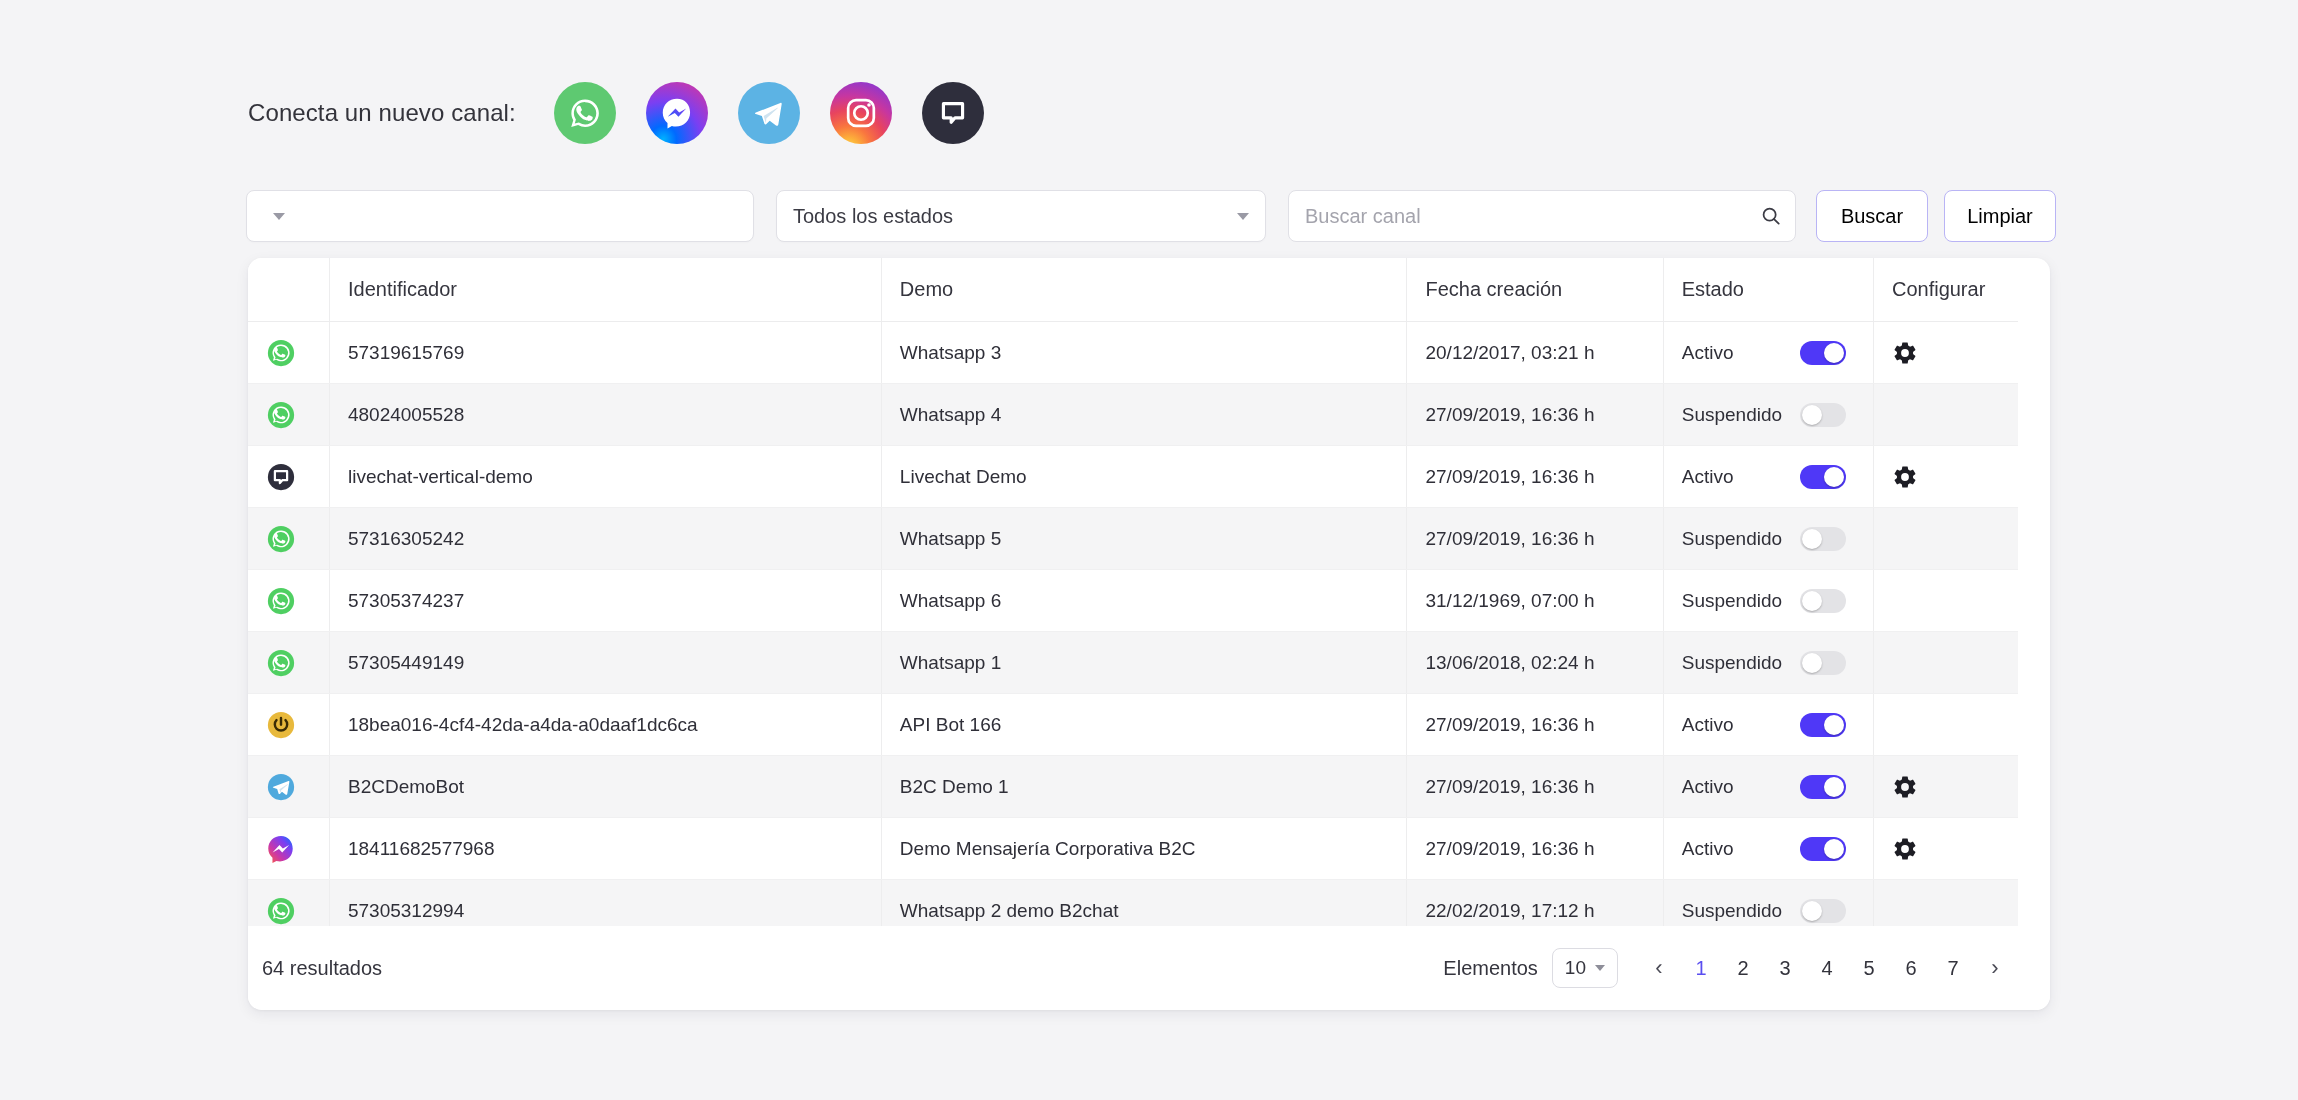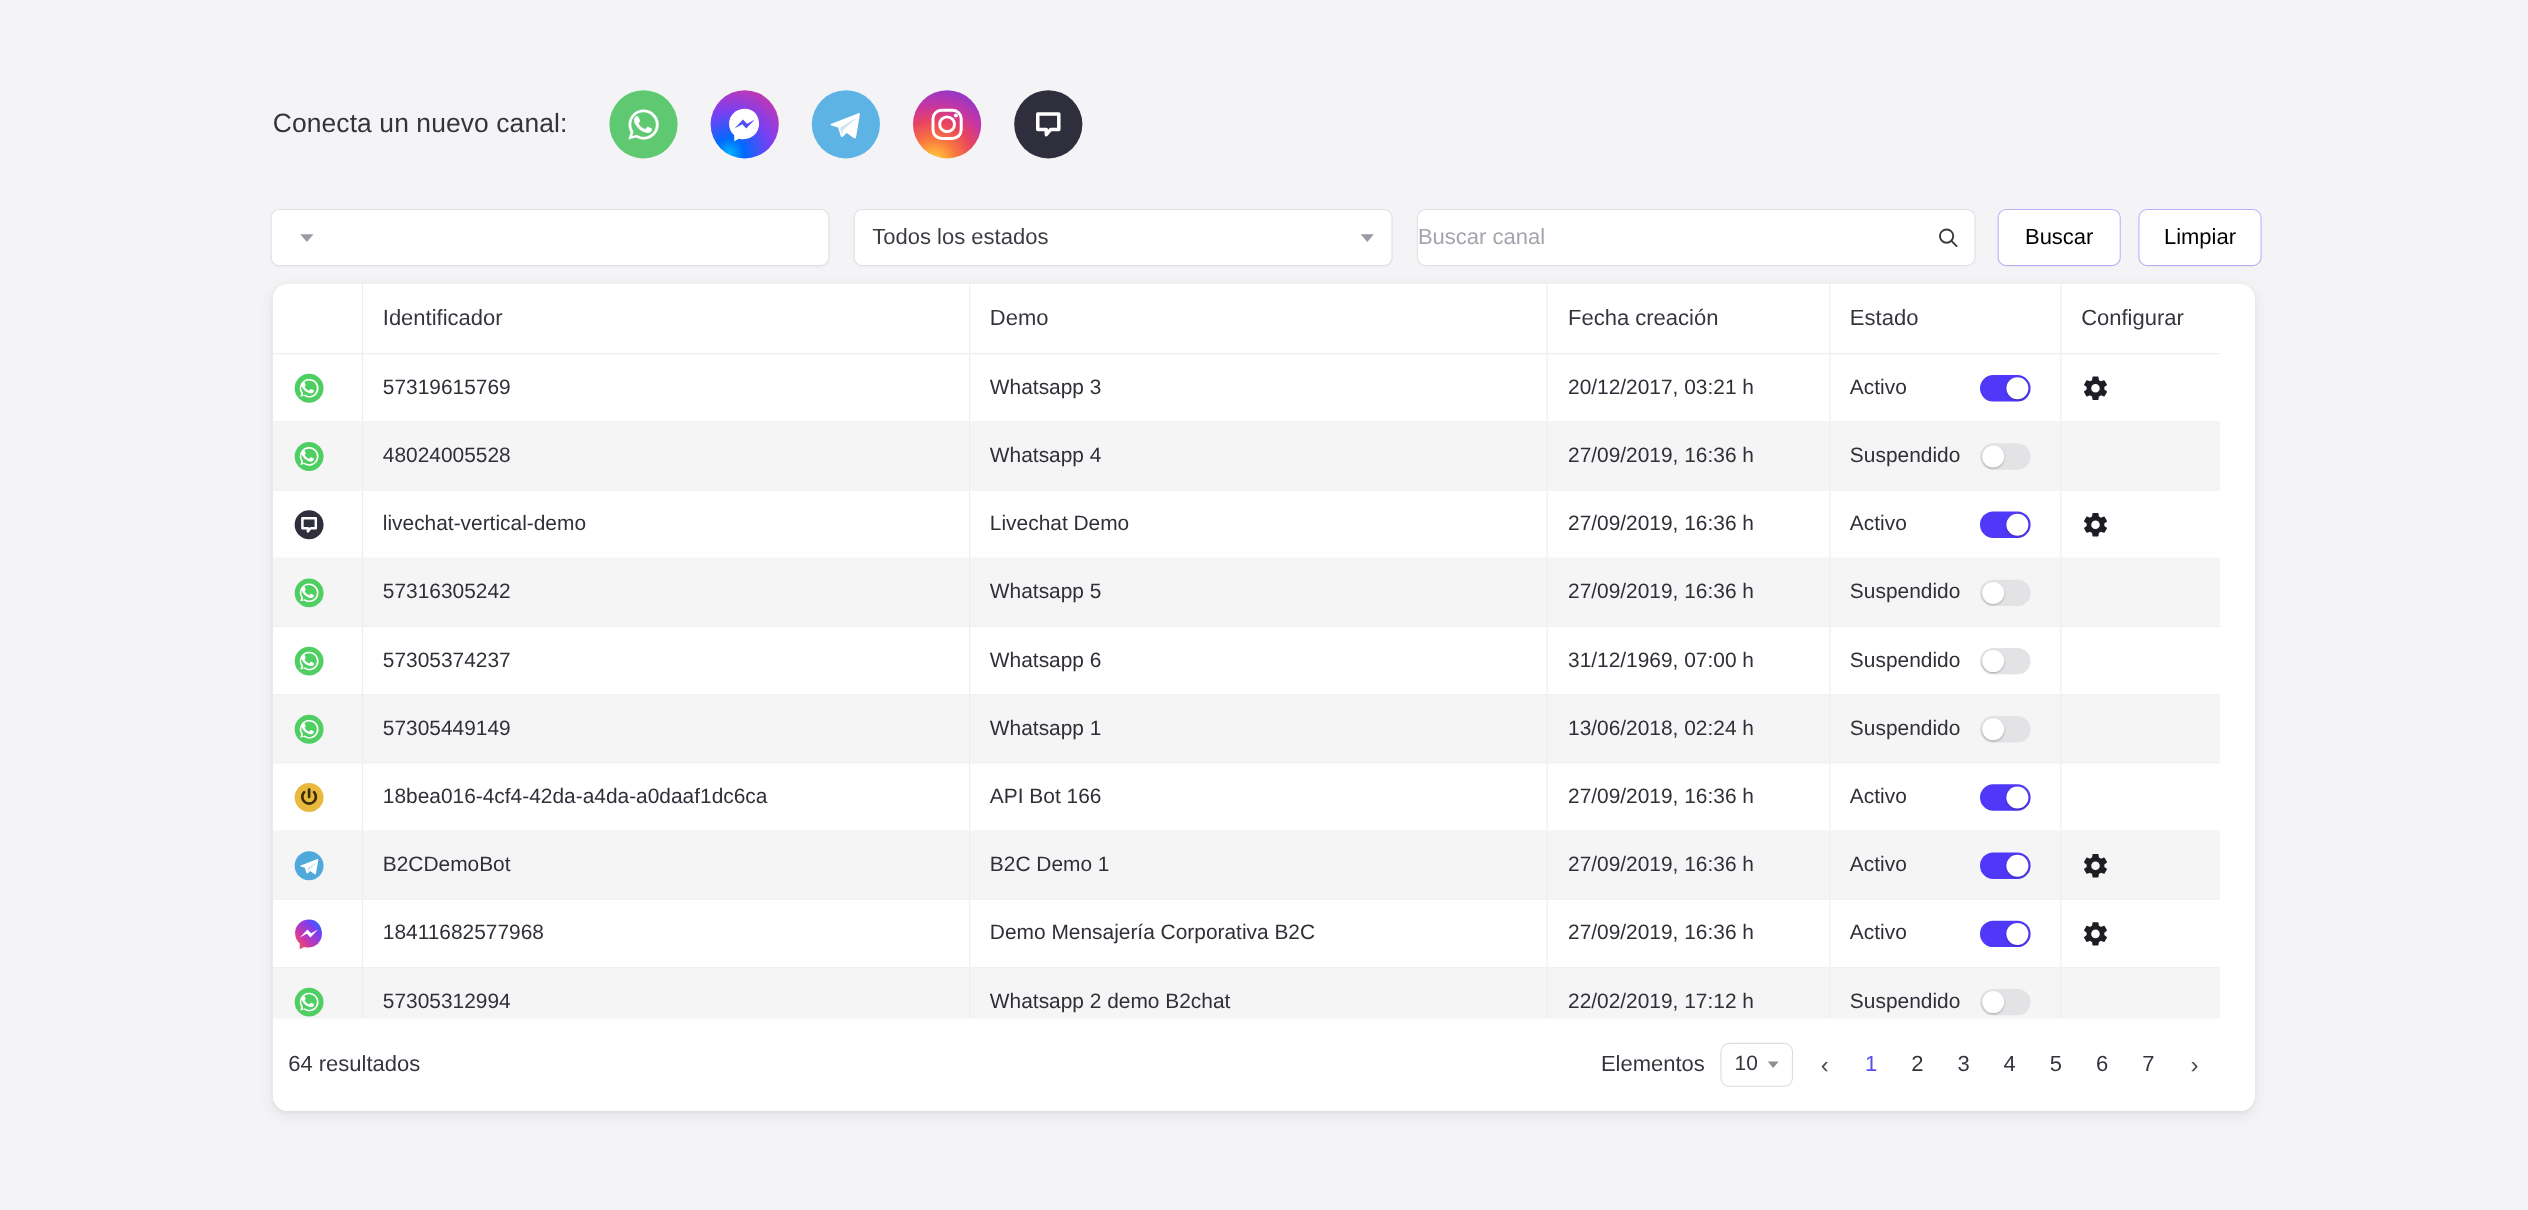--- a/index.html
+++ b/index.html
@@ -65,21 +65,21 @@
     width: 0; height: 0; border-left: 6px solid transparent;
     border-right: 6px solid transparent; border-top: 7px solid #9a9aa5;
     margin-left: 10px;
   }
   .search-wrap {
     position: relative; width: 508px; height: 52px; margin-right: 20px;
   }
   .search-input {
     width: 100%; height: 52px; background: #fff;
     border: 1px solid #e0e0e6; border-radius: 8px;
-    padding: 0 48px 0 0; font-size: 20px; color: #3b3b44;
+    padding: 0 48px 0 16px; font-size: 20px; color: #3b3b44;
     font-family: "Liberation Sans", sans-serif; outline: none;
   }
   .search-input::placeholder { color: #a4a4ad; }
   .search-icon {
     position: absolute; right: 14px; top: 50%; transform: translateY(-50%);
     width: 22px; height: 22px; color: #3b3b44; cursor: pointer;
   }
   .btn-outline {
     height: 52px; min-width: 112px; padding: 0 22px;
     border: 1px solid #b9b4f5; border-radius: 8px; background: #fff;
@@ -145,21 +145,21 @@
     position: absolute; left: 0; right: 0; bottom: 0; height: 84px;
     display: flex; align-items: center; background: #fff;
   }
   .results { margin-left: 14px; font-size: 20px; color: #35353e; }
   .pager { margin-left: auto; margin-right: 34px; display: flex; align-items: center; }
   .pager-label { font-size: 20px; color: #35353e; margin-right: 14px; }
   .per-page {
     height: 40px; min-width: 62px; border: 1px solid #dcdce2; border-radius: 8px;
     display: flex; align-items: center; justify-content: center; gap: 9px;
     padding: 0 12px; font-size: 19px; color: #35353e; cursor: pointer;
-    margin-right: 8px;
+    margin-right: 20px;
   }
   .per-page .caret { margin-left: 0; border-top-color: #8e8e99; border-left-width: 5px; border-right-width: 5px; border-top-width: 6px; }
   .pg {
     min-width: 26px; height: 34px; display: flex; align-items: center; justify-content: center;
     font-size: 20px; color: #33333c; cursor: pointer; margin: 0 8px;
     background: none; border: none; font-family: "Liberation Sans", sans-serif;
   }
   .pg.active { color: #5a4ef0; }
   .pg.arrow { color: #4a4a55; font-size: 22px; }
 </style>

